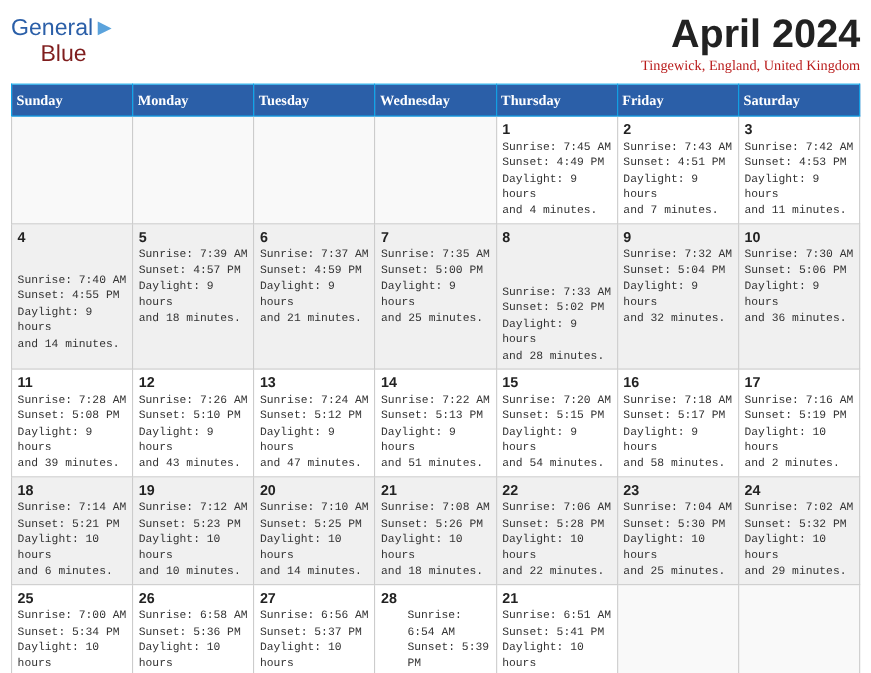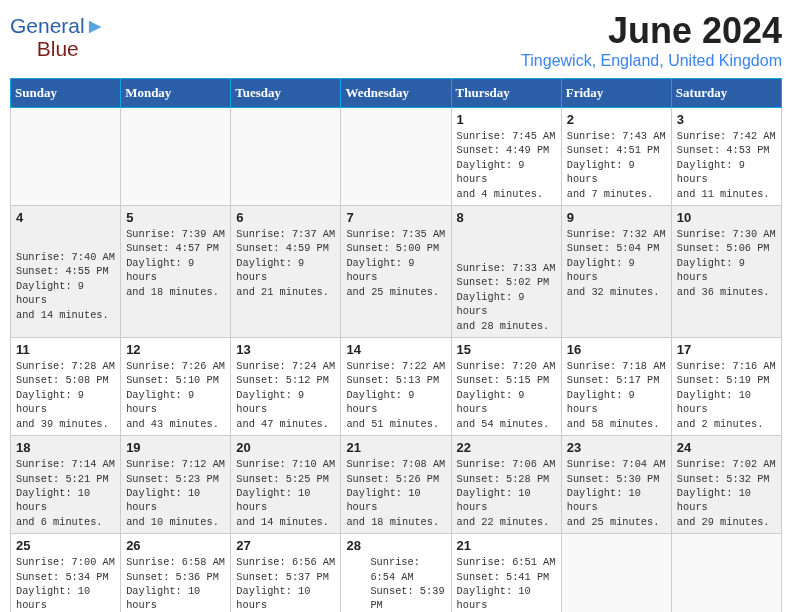--- a/index.html
+++ b/index.html
@@ -23,22 +23,23 @@
     }
     .title-block {
       text-align: right;
     }
     .month-title {
       font-size: 36px;
       font-weight: bold;
       color: #222;
     }
     .location-title {
-      font-size: 16px;
-      color: #3b82f6;
+      font-size: 13px;
+      color: #b91c1c;
+      font-family: Liberation Serif, serif;
     }
     .calendar {
       width: 100%;
       border-collapse: collapse;
     }
     .calendar th {
       background: #2b5fa8;
       color: #fff;
       font-size: 13px;
       padding: 6px 4px;
@@ -82,21 +83,21 @@
 <body>
 
 <div class="header-area">
   <div class="logo">
     <div style="display:flex;flex-direction:column;line-height:1.1;">
       <span style="font-size:21px;font-weight:normal;color:#2b5fa8;">General<span style="color:#5ba3dc;">►</span></span>
       <span style="font-size:21px;font-weight:normal;color:#7f1d1d;text-align:center;">Blue</span>
     </div>
   </div>
   <div class="title-block">
-    <div class="month-title">June 2024</div>
+    <div class="month-title">April 2024</div>
     <div class="location-title">Tingewick, England, United Kingdom</div>
   </div>
 </div>
 
 <table class="calendar">
   <thead>
     <tr>
     <th>Sunday</th>
         <th>Monday</th>
         <th>Tuesday</th>

